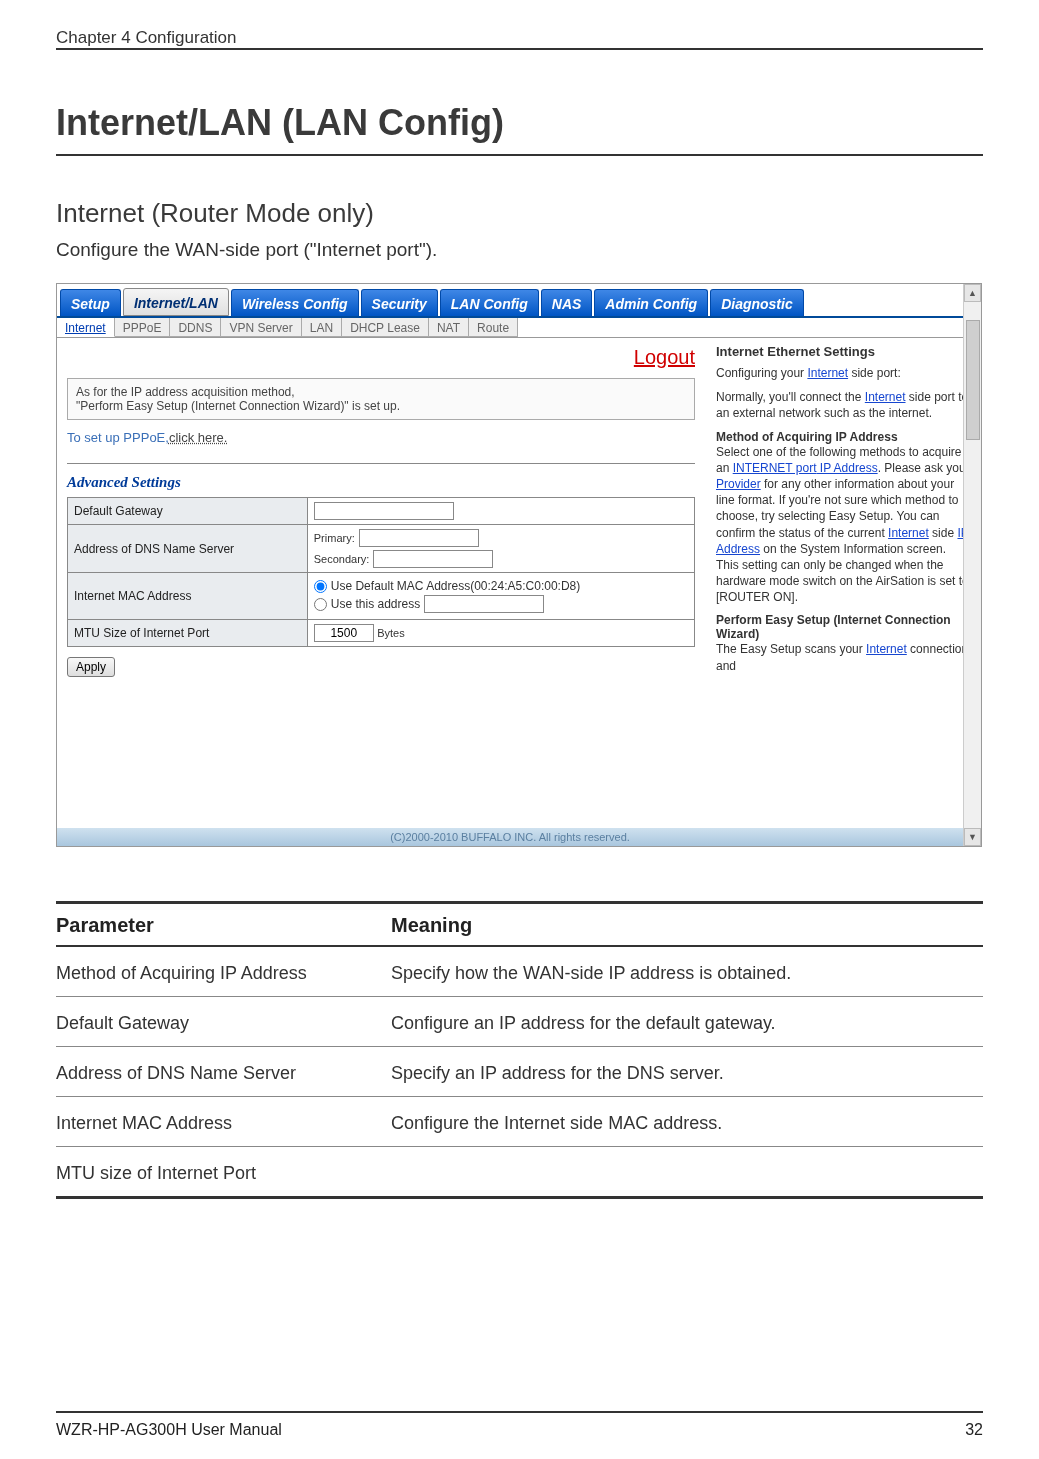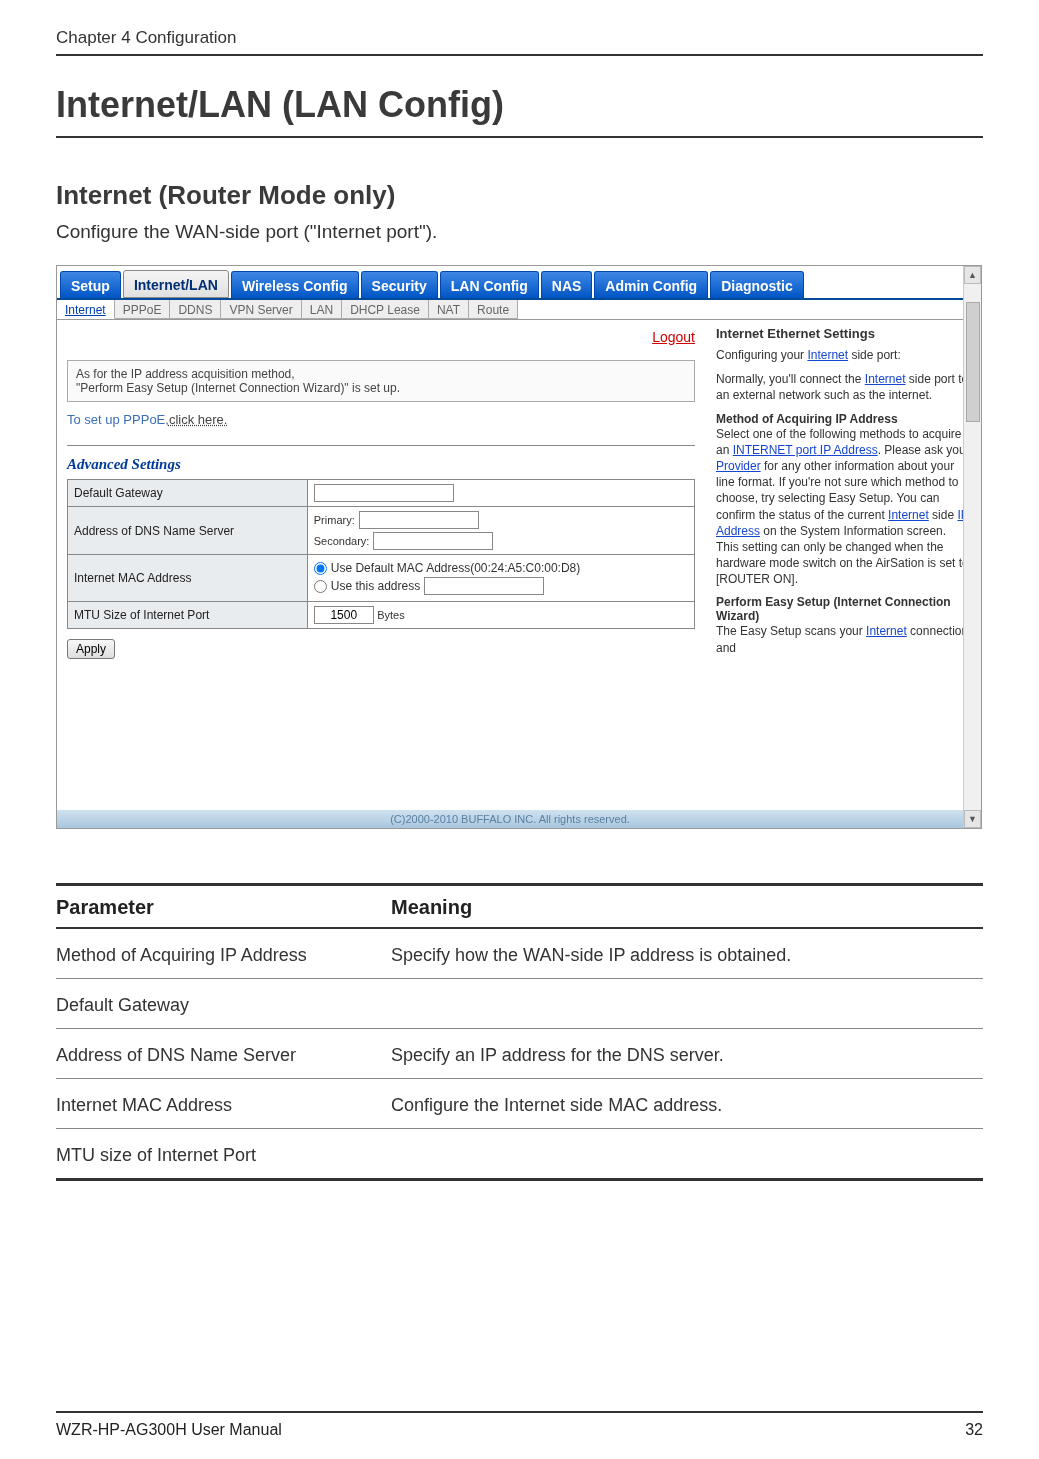--- a/index.html
+++ b/index.html
@@ -1,38 +1,38 @@
 <!DOCTYPE html>
 <html><head>
 <meta charset="utf-8">
 <style>
   * { box-sizing: border-box; margin: 0; padding: 0; }
   body { font-family: "Myriad Pro", "Segoe UI", Arial, sans-serif; background: #fff; width: 1039px; color: #222; }
   .page { padding: 28px 56px 0 56px; position: relative; min-height: 1459px; }
-  .chapter-header { font-size: 17px; color: #333; border-bottom: 2px solid #333; padding-bottom: 6px; margin-bottom: 28px; }
+  .chapter-header { font-size: 17px; color: #333; border-bottom: 2px solid #333; margin-bottom: 52px; }
   .h1 { font-size: 36px; font-weight: 700; color: #3a3a3a; border-bottom: 2.5px solid #333; padding-bottom: 10px; margin-bottom: 42px; }
-  .h2 { font-size: 26px; font-weight: 700; color: #3a3a3a; margin-bottom: 10px; }
+  .h2 { font-size: 26px; font-weight: 400; color: #3a3a3a; margin-bottom: 10px; }
   .lead { font-size: 19px; color: #333; margin-bottom: 22px; }
   
   .inset-wrap { border: 1px solid #999; width: 926px; height: 564px; position: relative; background: #fff; margin-bottom: 54px; }
   .scrollbar-track { position:absolute; right:0; top:0; width:18px; height:100%; background:#f0f0f0; border-left:1px solid #ccc;}
   .scrollbar-arrow { height:18px; background:#e6e6e6; border:1px solid #bbb; display:flex; align-items:center; justify-content:center; font-size:9px;color:#555;}
   .scrollbar-thumb { position:absolute; top:36px; width:14px; left:2px; height:120px; background:#cfcfcf; border:1px solid #aaa;}
   .main-tabs { display:flex; background:#fff; height:32px; align-items:flex-end;}
-  .main-tab { padding:6px 10px 4px 10px; font-size:14px; font-weight:bold; color:#fff; background:linear-gradient(#3f87e6,#0055c4); border:1px solid #0049a8; border-bottom:none; border-radius:3px 3px 0 0; cursor:pointer;}
+  .main-tab { padding:6px 10px 4px 10px; font-size:14px; font-weight:bold; color:#fff; background:linear-gradient(#3f87e6,#0055c4); border:1px solid #0049a8; border-bottom:none; border-radius:3px 3px 0 0; cursor:pointer;font-style:italic;}
   .main-tab.first { margin-left:3px;}
   .main-tab.active { background:linear-gradient(#f5f5f5,#e0e0e0); color:#002f73; border:1px solid #888;}
   .main-tab + .main-tab { margin-left:2px;}
   .sub-tabs { display:flex; height:22px; border-top:2px solid #004a99; border-bottom:1px solid #999; background:#fff;}
   .sub-tab { font-size:12px; padding:3px 8px 2px 8px; color:#666; background:#eee; border-right:1px solid #aaa; border-bottom:1px solid #aaa; cursor:pointer;}
   .sub-tab.active { background:#fff; color:#003db2; text-decoration:underline; border-bottom:1px solid #fff;}
   .content-row { display:flex; height:calc(100% - 54px);}
   .left-pane { flex:1; padding:8px 10px 6px 10px; position:relative;}
   .logout-row { text-align:right; height:26px;}
-  .logout { color:#d00000; font-size:14px; text-decoration:underline; cursor:pointer;}
+  .logout { color:#d00000; font-size:20px; text-decoration:underline; cursor:pointer;}
   .basic-box { border:1px solid #aaa; background:#fafafa; padding:6px 8px; font-size:12px; color:#444; margin-top:6px;}
   .pppoe-line { font-size:13px; color:#3a6fb7; margin:10px 0 18px 0;}
   .pppoe-line .clk { color:#444; text-decoration:underline dotted;}
   .hr { border:none; border-top:1px solid #888; margin:4px 0 10px 0;}
   .advanced-title { font-size:15px; font-weight:bold; color:#003b99; font-style:italic; margin-bottom:6px;font-family:Liberation Serif, serif;}
   .settings-table { width:100%; border-collapse:collapse; font-size:12px;}
   .settings-table td { border:1px solid #888; padding:4px 6px; background:#e9ecef; vertical-align:middle;}
   .settings-table td.val { background:#fff;}
   .txt-input { border:1px solid #888; height:18px; font-size:12px; padding:1px 3px; width:140px;}
   .txt-input.sm { width:120px;}
@@ -168,20 +168,21 @@
     <div class="param-head-row">
       <div class="ph-left">Parameter</div>
       <div class="ph-right">Meaning</div>
     </div>
     <div class="param-row">
       <div class="pr-left">Method of Acquiring IP Address</div>
       <div class="pr-right">Specify how the WAN-side IP address is obtained.</div>
     </div>
     <div class="param-row">
       <div class="pr-left">Default Gateway</div>
+      <div class="pr-right">Configure an IP address for the default gateway.</div>
     </div>
     <div class="param-row">
       <div class="pr-left">Address of DNS Name Server</div>
       <div class="pr-right">Specify an IP address for the DNS server.</div>
     </div>
     <div class="param-row">
       <div class="pr-left">Internet MAC Address</div>
       <div class="pr-right">
         <div>Configure the Internet side MAC address.</div>
       </div>

